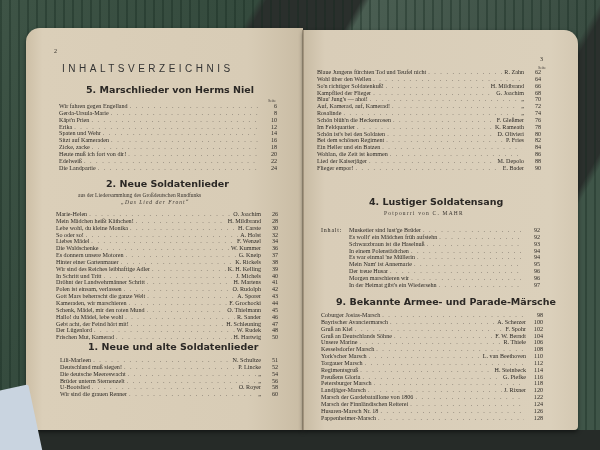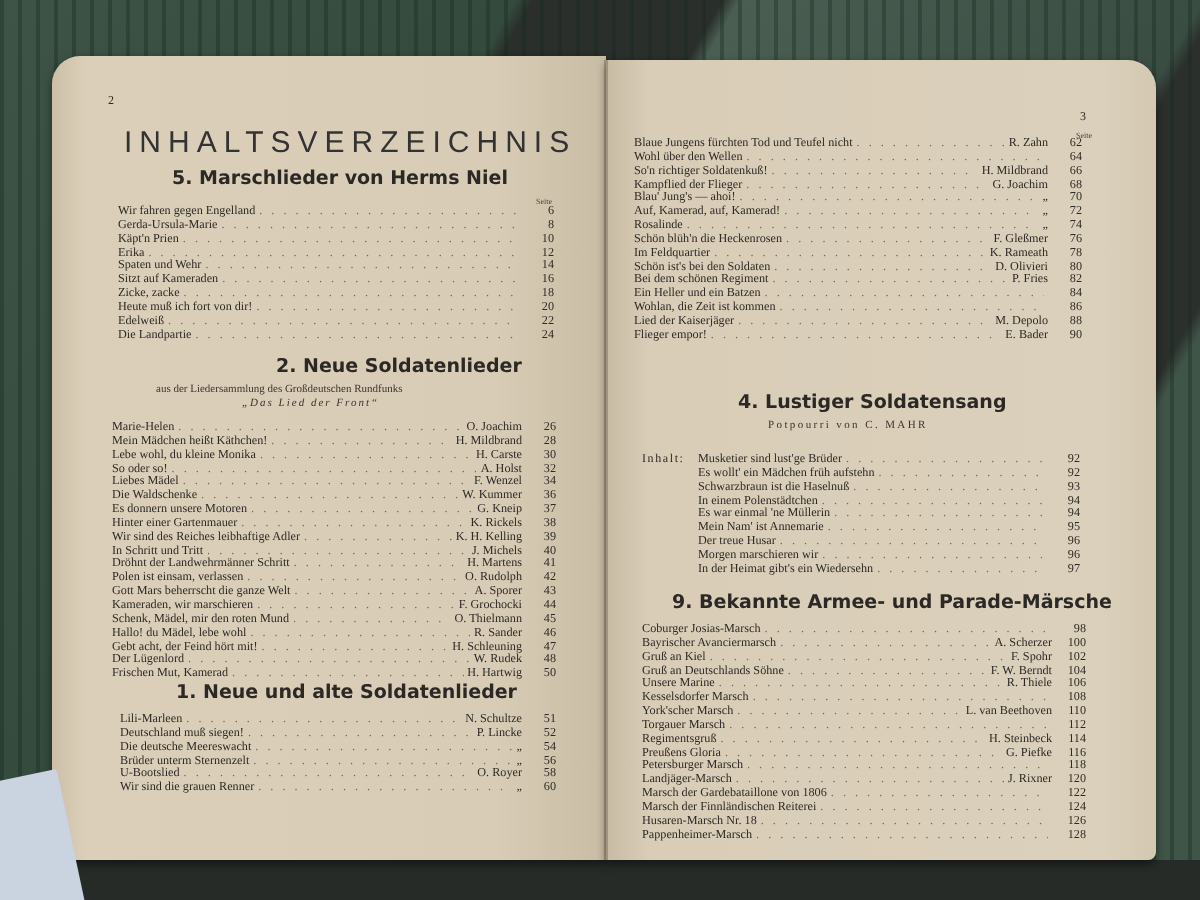--- a/index.html
+++ b/index.html
@@ -12,21 +12,21 @@
   .bg-bottom{position:absolute;left:0;right:0;top:430px;bottom:0;background:#262b28;}
   .paper-scrap{position:absolute;left:-6px;top:388px;width:42px;height:70px;background:#c9d4e0;transform:rotate(-12deg);border-radius:2px;}
   .book{position:absolute;left:18px;top:22px;width:570px;height:408px;}
   .page{position:absolute;top:0;bottom:0;background:#d8ccb6;box-shadow:0 2px 4px rgba(0,0,0,.5);}
   .page.left{left:8px;width:277px;top:6px;border-radius:14px 0 0 4px;
     background:linear-gradient(90deg,#cdbfa6 0%,#dbcfb9 6%,#d8ccb6 80%,#c9bca4 100%);}
   .page.right{left:285px;width:275px;top:8px;border-radius:0 14px 4px 0;
     background:linear-gradient(90deg,#c8bba3 0%,#d9cdb8 8%,#dbd0bb 90%,#d4c8b2 100%);}
   .spine{position:absolute;left:284px;top:8px;width:2px;bottom:0;background:rgba(90,75,55,.35);}
   .pageno{position:absolute;font-size:6px;}
-  .title{position:absolute;left:36px;top:35px;font-size:15px;letter-spacing:3.5px;font-family:"Liberation Sans",sans-serif;color:#333;}
+  .title{position:absolute;left:36px;top:35px;font-size:10px;letter-spacing:3.5px;font-family:"Liberation Sans",sans-serif;color:#333;}
   .h{position:absolute;font-family:"DejaVu Sans",sans-serif;font-weight:bold;font-size:9.5px;color:#2b2825;white-space:nowrap;}
   .sub{position:absolute;font-size:5.5px;white-space:nowrap;color:#3a3530;}
   .seite{position:absolute;font-size:4px;color:#4a4540;}
   .list{position:absolute;font-size:6.1px;line-height:6.85px;}
   .row{display:flex;align-items:baseline;white-space:nowrap;height:6.85px;}
   .row .t{flex:0 0 auto;}
   .row .d{flex:1 1 auto;overflow:hidden;margin:0 2px;color:#6e675e;letter-spacing:1.5px;}
   .row .d::before{content:". . . . . . . . . . . . . . . . . . . . . . . . . . . . . . . . . . . . . . . . . . . . . . . . . . . . . . . . . . . . . . . . . . . . . . . ";}
   .row .a{flex:0 0 auto;margin-right:3px;}
   .row .p{flex:0 0 14px;text-align:right;}
@@ -101,21 +101,21 @@
           <span class="p">22</span>
         </div>
         <div class="row">
           <span class="t">Die Landpartie</span>
           <span class="d"></span>
           <span class="a"></span>
           <span class="p">24</span>
         </div>
       </div>
 
-    <div class="h" style="left:80px;top:150px;margin-left:32px;">2. Neue Soldatenlieder</div>
+    <div class="h" style="left:80px;top:150px;">2. Neue Soldatenlieder</div>
     <div class="sub" style="left:52px;top:164px;">aus der Liedersammlung des Großdeutschen Rundfunks</div>
     <div class="sub" style="left:95px;top:171px;letter-spacing:1px;font-style:italic;">„Das Lied der Front“</div>
     <div class="list" id="sec2" style="left:30px;top:183px;width:222px;">
         <div class="row">
           <span class="t">Marie-Helen</span>
           <span class="d"></span>
           <span class="a">O. Joachim</span>
           <span class="p">26</span>
         </div>
         <div class="row">

